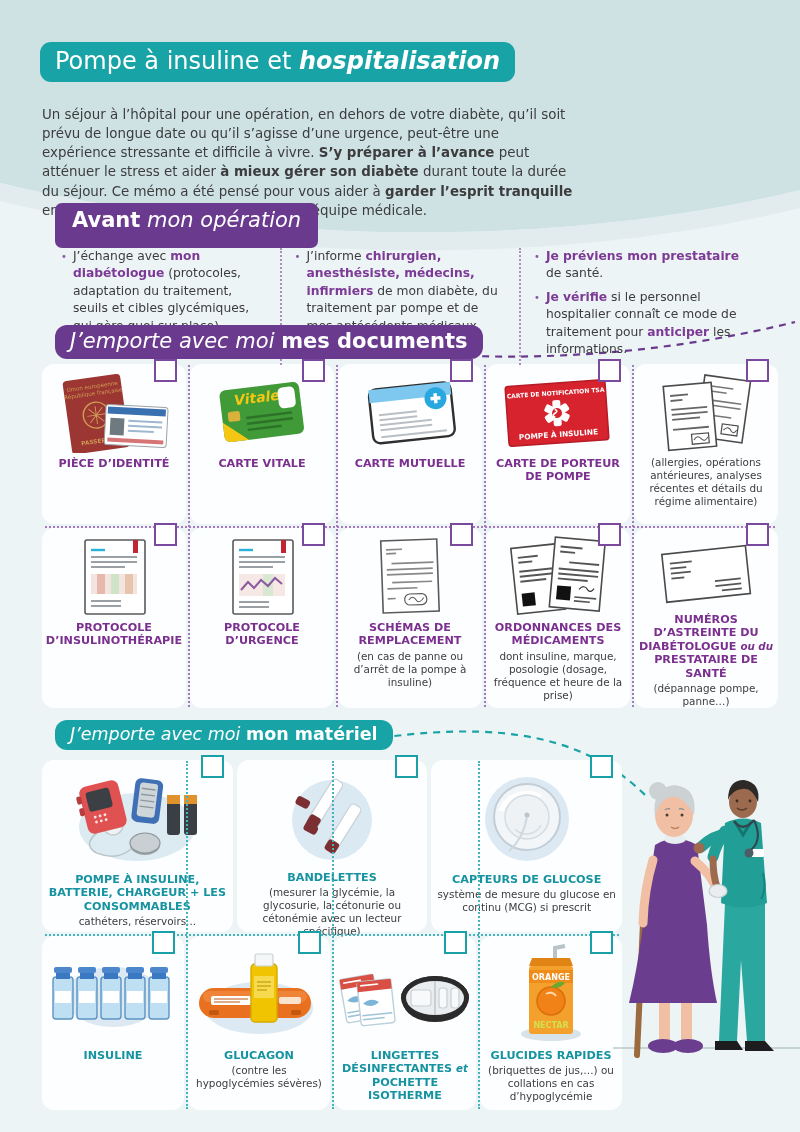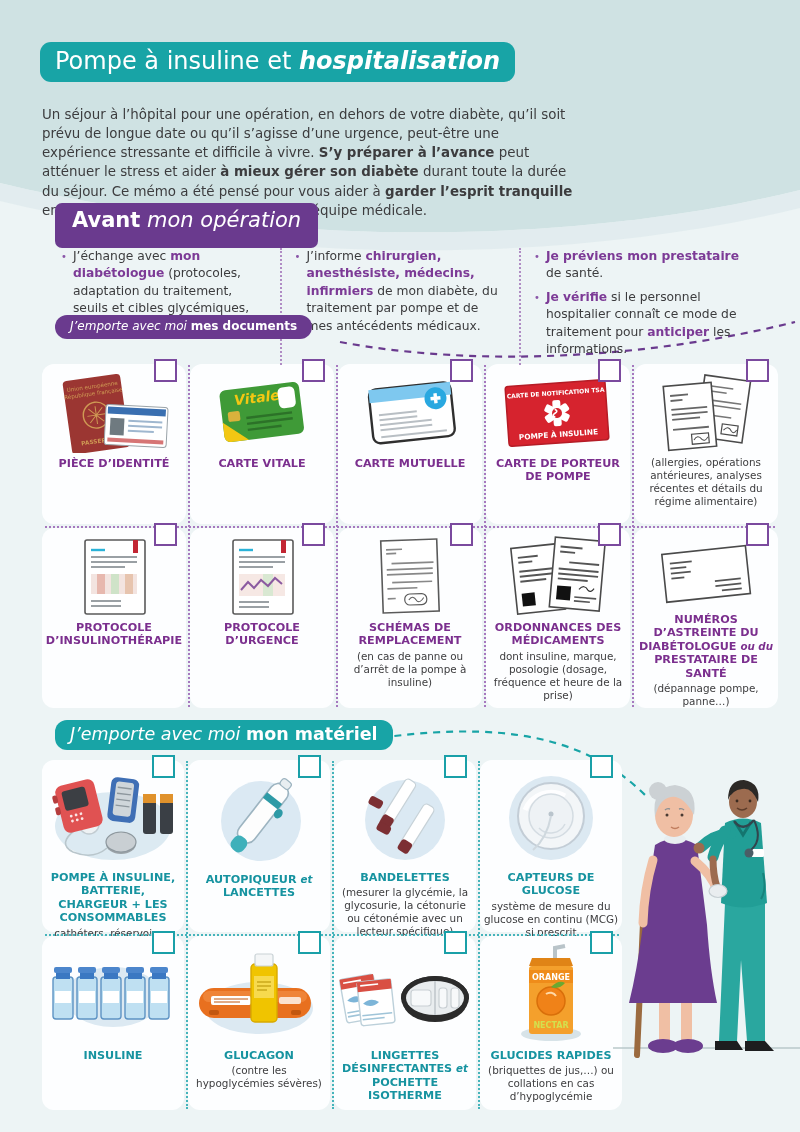--- a/index.html
+++ b/index.html
@@ -7,21 +7,21 @@
         font-family:"DejaVu Sans","Liberation Sans",sans-serif;color:#3c3c3e;}
   .layer{position:absolute;left:0;top:0;}
   
   .sb{font-weight:bold;}
   .si{font-style:italic;}
   .sa{font-weight:bold;}
   
   .badge{position:absolute;color:#fff;border-radius:12px;white-space:nowrap;z-index:3;}
   #title-badge{left:40px;top:42px;font-size:24px;padding:5px 15px 7px;background:#18a4a6;border-radius:11px;}
   #avant-badge{left:55px;top:203px;font-size:21px;padding:5px 17px 16px;background:#6a3a8e;border-radius:7px;}
-  #docs-badge{left:55px;top:315px;font-size:12px;padding:4px 15px 6px;background:#6a3a8e;}
+  #docs-badge{left:55px;top:325px;font-size:21px;padding:4px 15px 6px;background:#6a3a8e;}
   #mat-badge{left:55px;top:720px;font-size:17.5px;padding:4px 15px 6px;background:#18a4a6;border-radius:12px;}
   
   #logo{position:absolute;left:588px;top:34px;width:200px;z-index:3;}
   #logo svg{display:block;margin-left:14px;}
   .logo-text{font-size:13.2px;font-weight:bold;color:#232323;line-height:1.18;margin-left:26px;margin-top:-4px;}
   .logo-text .sa{color:#e8212e;}
   
   #intro{position:absolute;left:42px;top:92px;width:532px;font-size:13.4px;line-height:1.42;z-index:3;}
   
   #avant-cols{position:absolute;left:48px;top:248px;width:722px;display:flex;z-index:3;}
@@ -391,37 +391,20 @@
               <rect x="115" y="26" width="13" height="9" fill="#e0922c"></rect>
             </g>
             <ellipse cx="76" cy="76" rx="15" ry="10" fill="#9aa2a7"></ellipse>
             <ellipse cx="76" cy="74" rx="15" ry="10" fill="#c9cfd3" stroke="#8d979d" stroke-width="1.2"></ellipse>
           </svg>
         </div>
         <div class="card-title"><span>POMPE À INSULINE, BATTERIE, CHARGEUR + LES CONSOMMABLES</span></div>
         <div class="card-note">cathéters, réservoirs...</div>
       </div>
 
-      <div class="card mat">
-        <span class="checkbox"></span>
-        <div class="icon-wrap">
-          <svg width="120" height="100" viewBox="0 0 120 100">
-            <circle cx="62" cy="52" r="40" fill="#dbe9f3"></circle>
-            <g transform="rotate(38 60 50)">
-              <rect x="50" y="8" width="19" height="70" rx="9" fill="#fdfdfd" stroke="#9db4c0" stroke-width="1.6"></rect>
-              <rect x="50" y="24" width="19" height="7" fill="#2e9aa6"></rect>
-              <ellipse cx="72" cy="34" rx="4" ry="5" fill="#2e9aa6"></ellipse>
-              <rect x="52" y="74" width="15" height="16" rx="6" fill="#3fb0ba"></rect>
-              <rect x="54" y="2" width="11" height="8" rx="3" fill="#e8eef1" stroke="#9db4c0" stroke-width="1.2"></rect>
-            </g>
-          </svg>
-        </div>
-        <div class="card-title"><span>AUTOPIQUEUR </span><span class="si">et</span><span> LANCETTES</span></div>
-        <div class="card-note"></div>
-      </div>
 
       <div class="card mat">
         <span class="checkbox"></span>
         <div class="icon-wrap">
           <svg width="120" height="100" viewBox="0 0 120 100">
             <circle cx="60" cy="52" r="40" fill="#dbe9f3"></circle>
             <g transform="rotate(32 50 40)">
               <rect x="44" y="8" width="12" height="52" rx="4" fill="#fff" stroke="#c7d2d8" stroke-width="1.2"></rect>
               <rect x="44" y="50" width="12" height="12" rx="3" fill="#7c2f33"></rect>
             </g>

